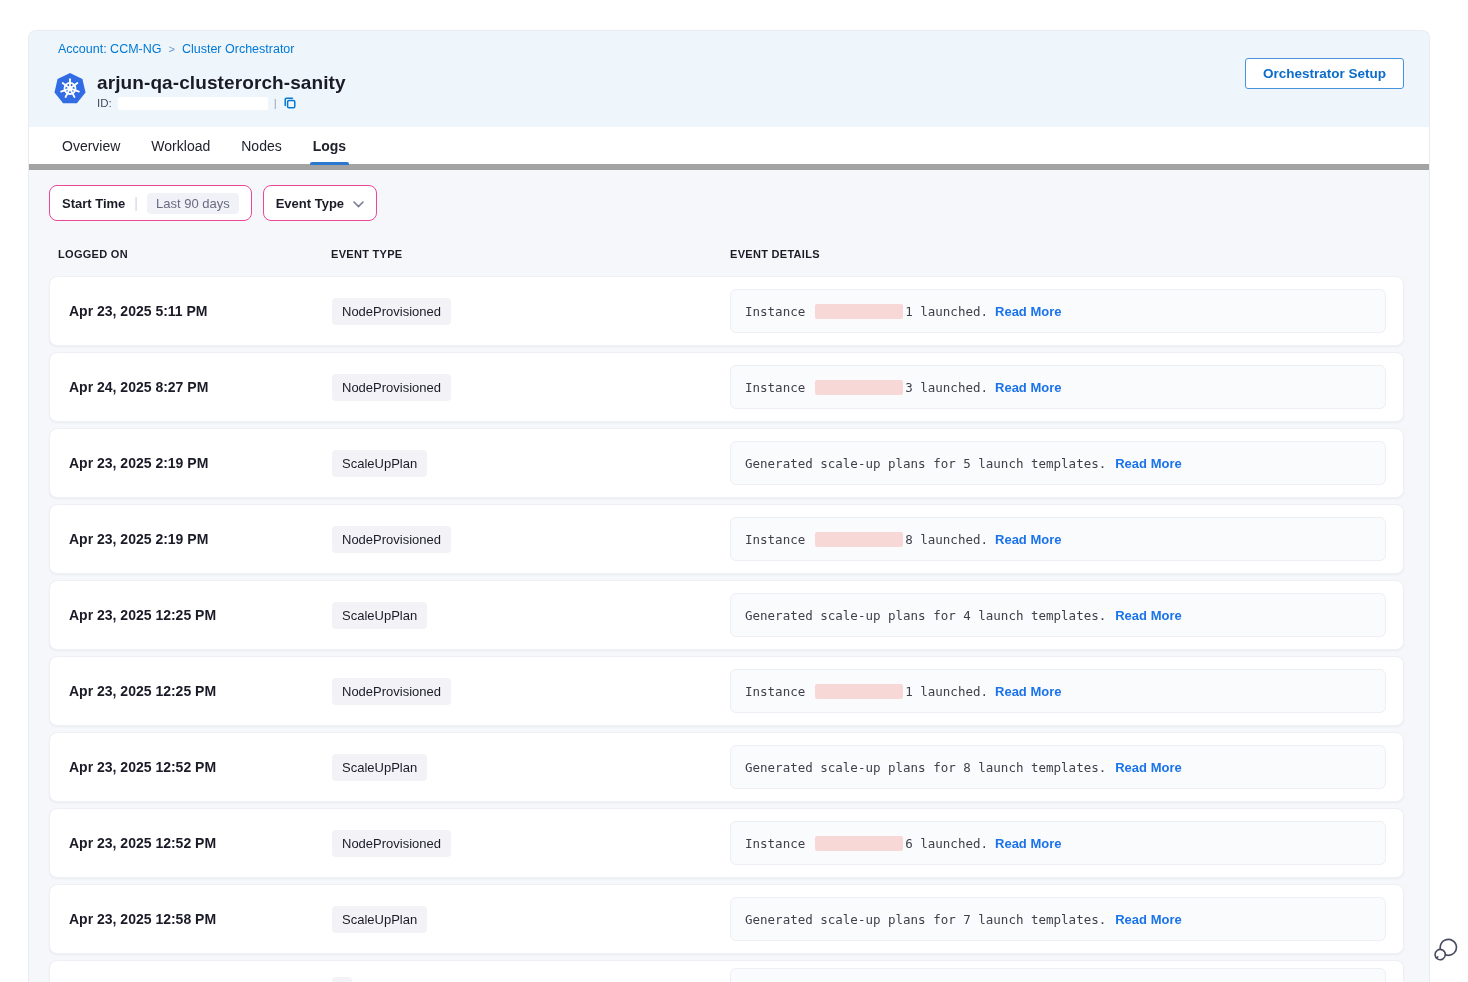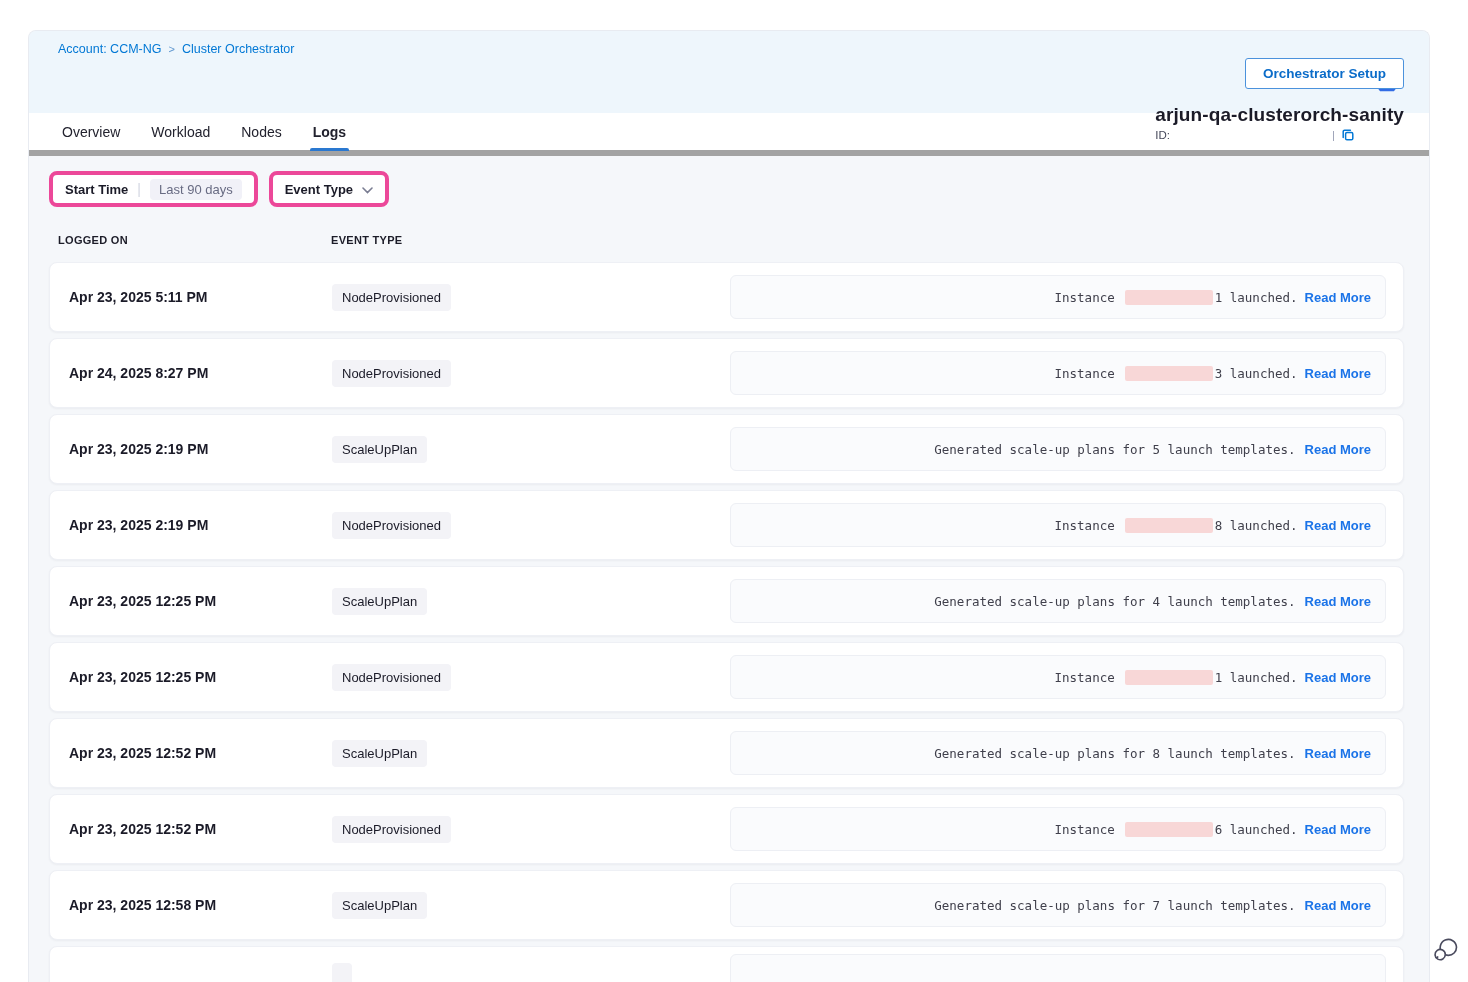--- a/index.html
+++ b/index.html
@@ -4,25 +4,25 @@
 <style>
   * { box-sizing: border-box; margin: 0; padding: 0; }
   html,body { width:1468px; height:982px; background:#ffffff;
     font-family:"Liberation Sans",sans-serif; overflow:hidden; position:relative; }
 
   .app { position:absolute; left:28px; top:30px; width:1402px; height:952px;
     background:#f5f7fa; border:1px solid #e8ebf1; border-bottom:none;
     border-radius:8px 8px 0 0; overflow:hidden; }
 
   
-  .header { background:#eef6fc; height:82px; padding:11px 25px 0 29px; position:relative; }
+  .header { background:#eef6fc; height:96px; padding:11px 25px 0 29px; position:relative; }
   .breadcrumb { display:flex; align-items:center; gap:7px; font-size:12.5px; color:#0278d5; }
   .breadcrumb .crumb { cursor:pointer; }
   .breadcrumb .sep { color:#5f97cf; font-size:11px; }
-  .title-row { display:flex; align-items:flex-end; gap:10px; margin-top:4px; margin-left:-5px;flex-direction:column; }
+  .title-row { display:flex; align-items:flex-start; gap:10px; margin-top:16px; margin-left:-5px; }
   .k8s-badge { width:34px; height:34px; flex:0 0 auto; }
   .title-block { display:flex; flex-direction:column; gap:2px; }
   .cluster-title { font-size:19px; font-weight:bold; color:#1b1b28; letter-spacing:.1px; }
   .id-row { display:flex; align-items:center; gap:6px; font-size:11.5px; color:#45485a; }
   .id-redact { width:150px; height:13px; background:#ffffff; border-radius:2px; }
   .pipe { color:#9aa0b5; }
   .copy-icon { cursor:pointer; display:inline-flex; }
   .setup-btn { position:absolute; right:25px; top:27px; height:31px; padding:0 17px;
     background:#ffffff; border:1.5px solid #4b92dc; border-radius:3px;
     color:#0b6cc9; font-weight:bold; font-size:13.5px; font-family:inherit; cursor:pointer; }
@@ -32,42 +32,42 @@
     border-bottom:6px solid #a3a3a3; }
   .tab { display:flex; align-items:center; font-size:14px; color:#22222e;
     position:relative; cursor:pointer; }
   .tab.active { font-weight:bold; }
   .tab.active::after { content:""; position:absolute; left:-3px; right:-3px; bottom:-1px;
     height:3px; background:#2a78d0; border-radius:2px 2px 0 0; }
 
   
   .content { padding-top:15px; }
   .filters { display:flex; gap:11px; margin-left:20px; }
-  .chip { background:#ffffff; border:4px solid #ec4899; border-radius:8px; height:36px;
+  .chip { background:#ffffff; border:1px solid #ec4899; border-radius:8px; height:36px;
     display:flex; align-items:center; padding:0 12px; gap:9px; font-size:13px; cursor:pointer; }
   .chip-label { font-weight:bold; color:#1b1b28; }
   .chip-div { color:#d3d6e1; font-size:14px; }
   .chip-pill { background:#f1f1f8; color:#686b83; border-radius:4px; padding:3px 9px; font-size:13px; }
   .chevron-icon { display:inline-flex; margin-top:2px; }
 
   .table-head { display:grid; grid-template-columns:273px 399px 1fr; padding-left:29px;
     margin-top:27px; margin-bottom:16px; font-size:11px; font-weight:bold;
     color:#1c1c28; letter-spacing:.3px; }
 
   .rows { padding:0 25px 0 20px; }
   .card { background:#ffffff; border:1px solid #eef0f5; border-radius:8px; height:70px;
     margin-bottom:6px; display:grid; grid-template-columns:263px 398px 1fr;
     align-items:center; padding:0 17px 0 19px;
     box-shadow:0 1px 2px rgba(30,40,60,.05); }
   .logged-on { font-size:14px; font-weight:bold; color:#1b1b28; }
   .badge { justify-self:start; background:#f3f3f7; border-radius:4px; padding:6px 10px;
     font-size:13px; color:#1b1b28;margin-top:20px; }
   .detail-box { background:#fafbfd; border:1px solid #edeff4; border-radius:6px; height:44px;
     display:flex; align-items:center; padding:0 14px; white-space:nowrap; overflow:hidden;
-    font-family:"DejaVu Sans Mono",monospace; font-size:12.5px; color:#40404c;justify-content:flex-end; }
+    font-family:"DejaVu Sans Mono",monospace; font-size:12.5px; color:#40404c; }
   .redacted-block { display:inline-block; width:88px; height:15px; background:#f8d7d7;
     border-radius:2px; margin-left:10px; }
   .detail-suffix { margin-left:2px; }
   .read-more { font-family:"Liberation Sans",sans-serif; font-size:13px; color:#1a73e8;
     font-weight:bold; margin-left:7px; text-decoration:none; cursor:pointer; }
   .card.partial { height:60px; margin-bottom:0; }
 
   .chat-fab { position:absolute; left:1432px; top:936px; width:28px; height:28px; cursor:pointer; }
 </style>
 </head>
@@ -137,20 +137,21 @@
           <svg width="11" height="7" viewBox="0 0 11 7">
               <path d="M1 1l4.5 4.5L10 1" fill="none" stroke="#7a7d92" stroke-width="1.6" stroke-linecap="round"></path>
             </svg>
         </span>
       </div>
     </div>
 
     <div class="table-head">
       <span>LOGGED ON</span>
       <span>EVENT TYPE</span>
+      <span>EVENT DETAILS</span>
     </div>
 
     <div class="rows" id="rows">
   <div class="card">
     <span class="logged-on">Apr 23, 2025 5:11 PM</span>
     <span><span class="badge">NodeProvisioned</span></span>
     <div class="detail-box">
       <span>Instance</span>
       <span class="redacted-block"></span>
       <span class="detail-suffix">1 launched.</span>

